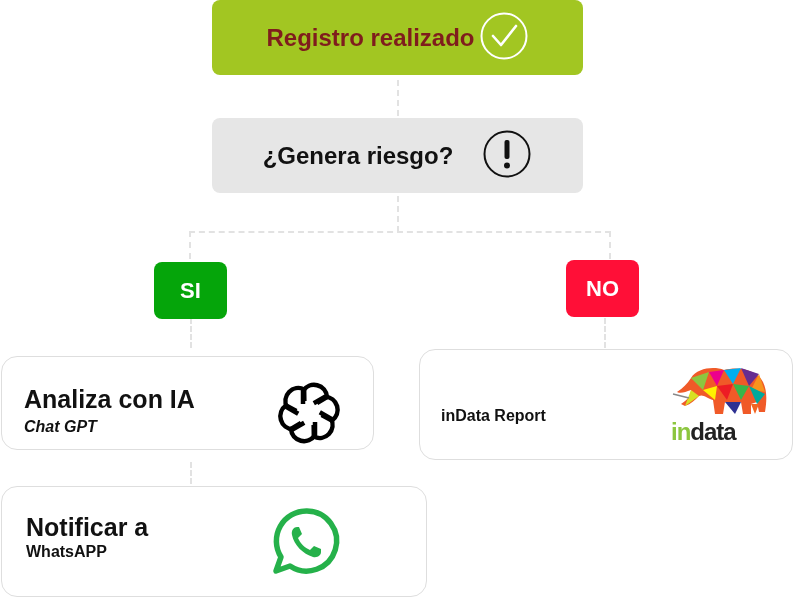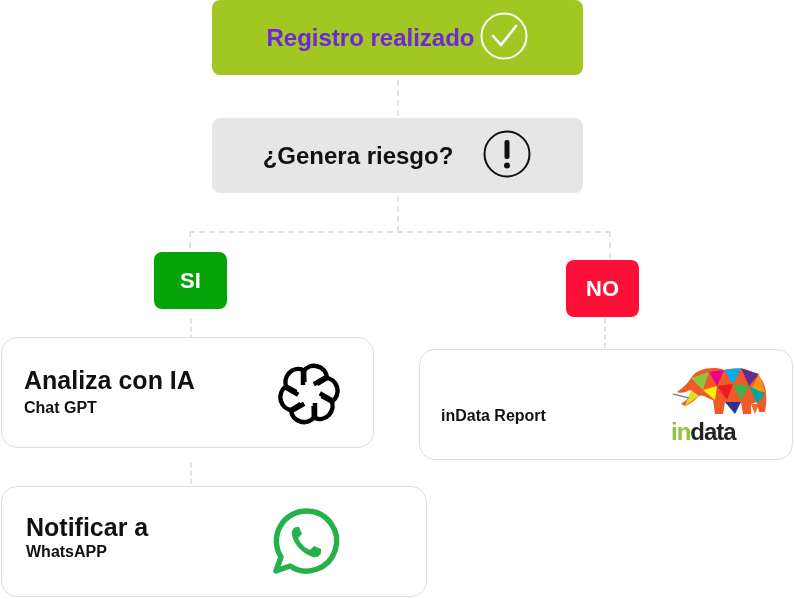--- a/index.html
+++ b/index.html
@@ -2,29 +2,29 @@
 <html><head>
 <meta charset="utf-8">
 <style>
   html, body { margin:0; padding:0; background:#ffffff; }
   body { width:794px; height:599px; position:relative; overflow:hidden; font-family:"Liberation Sans", sans-serif; }
   .abs { position:absolute; box-sizing:border-box; }
   .vline { position:absolute; width:0; border-left:2px dashed #e2e2e2; }
   .hline { position:absolute; height:0; border-top:2px dashed #e2e2e2; }
 
   .top-box { left:212px; top:0px; width:371px; height:75px; background:#a2c622; border-radius:8px;
-             display:flex; align-items:center; justify-content:center; gap:4px; color:#6d28d9; }
+             display:flex; align-items:center; justify-content:center; gap:4px; color:#7f1d1d; }
   .top-box .lbl { font-weight:bold; font-size:24px; }
   .q-box { left:212px; top:118px; width:371px; height:75px; background:#e6e6e6; border-radius:8px;
            display:flex; align-items:center; justify-content:center; gap:29px; color:#111; }
   .q-box .lbl { font-weight:bold; font-size:24px; }
 
   .badge { width:73px; height:57px; border-radius:8px; display:flex; align-items:center; justify-content:center;
            color:#fff; font-weight:bold; font-size:22px; }
-  .badge.si { left:154px; top:252px; background:#05a50a; }
+  .badge.si { left:154px; top:262px; background:#05a50a; }
   .badge.no { left:566px; top:260px; background:#ff0f37; }
 
   .card { background:#fff; border:1.5px solid #dedede; border-radius:16px; }
   .card .title { position:absolute; font-weight:bold; font-size:25px; color:#111; }
   .card .sub { position:absolute; font-weight:bold; font-size:16px; color:#111; }
 </style>
 </head>
 <body>
 
 <div class="vline" style="left:397px; top:80px; height:36px;"></div>
@@ -53,23 +53,23 @@
         <circle cx="25" cy="25" r="22.5" fill="none" stroke="#111" stroke-width="2"></circle>
         <rect x="22.5" y="11" width="5" height="19" rx="2" fill="#111"></rect>
         <circle cx="25" cy="36.5" r="3" fill="#111"></circle>
       </svg>
   </span>
 </div>
 
 <div class="abs badge si">SI</div>
 <div class="abs badge no">NO</div>
 
-<div class="abs card" style="left:1px; top:337px; width:373px; height:111px;">
+<div class="abs card" style="left:1px; top:356px; width:373px; height:94px;">
   <div class="title" style="left:22px; top:28px;">Analiza con IA</div>
-  <div class="sub" style="left:22px; top:61px;">Chat GPT</div>
+  <div class="sub" style="left:22px; top:61px;font-style:italic;">Chat GPT</div>
   <span class="abs" style="left:272px; top:21px;">
     <svg width="70" height="70" viewBox="0 0 70 70" fill="none" stroke="#000" stroke-width="4.5" stroke-linejoin="round">
       <g transform="translate(35 35)">
         <g id="petal">
             <path d="M-6 -9 L-6 -22 A13 13 0 0 1 18 -16 L8 -10"></path>
           </g>
         <use href="#petal" transform="rotate(60)"></use>
         <use href="#petal" transform="rotate(120)"></use>
         <use href="#petal" transform="rotate(180)"></use>
         <use href="#petal" transform="rotate(240)"></use>

